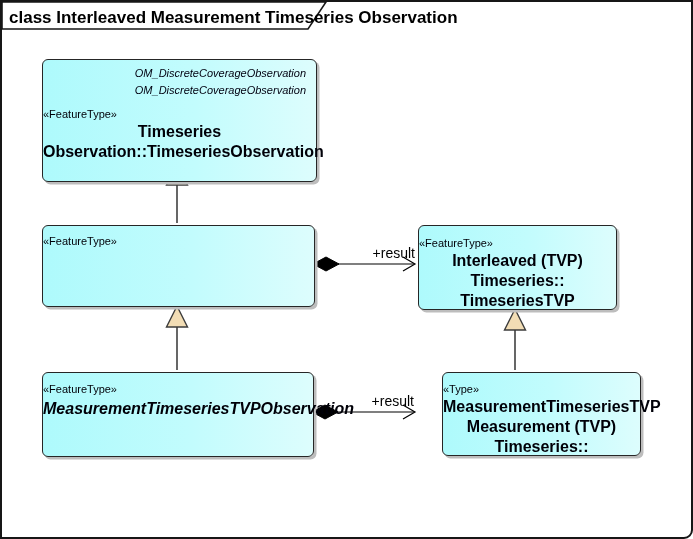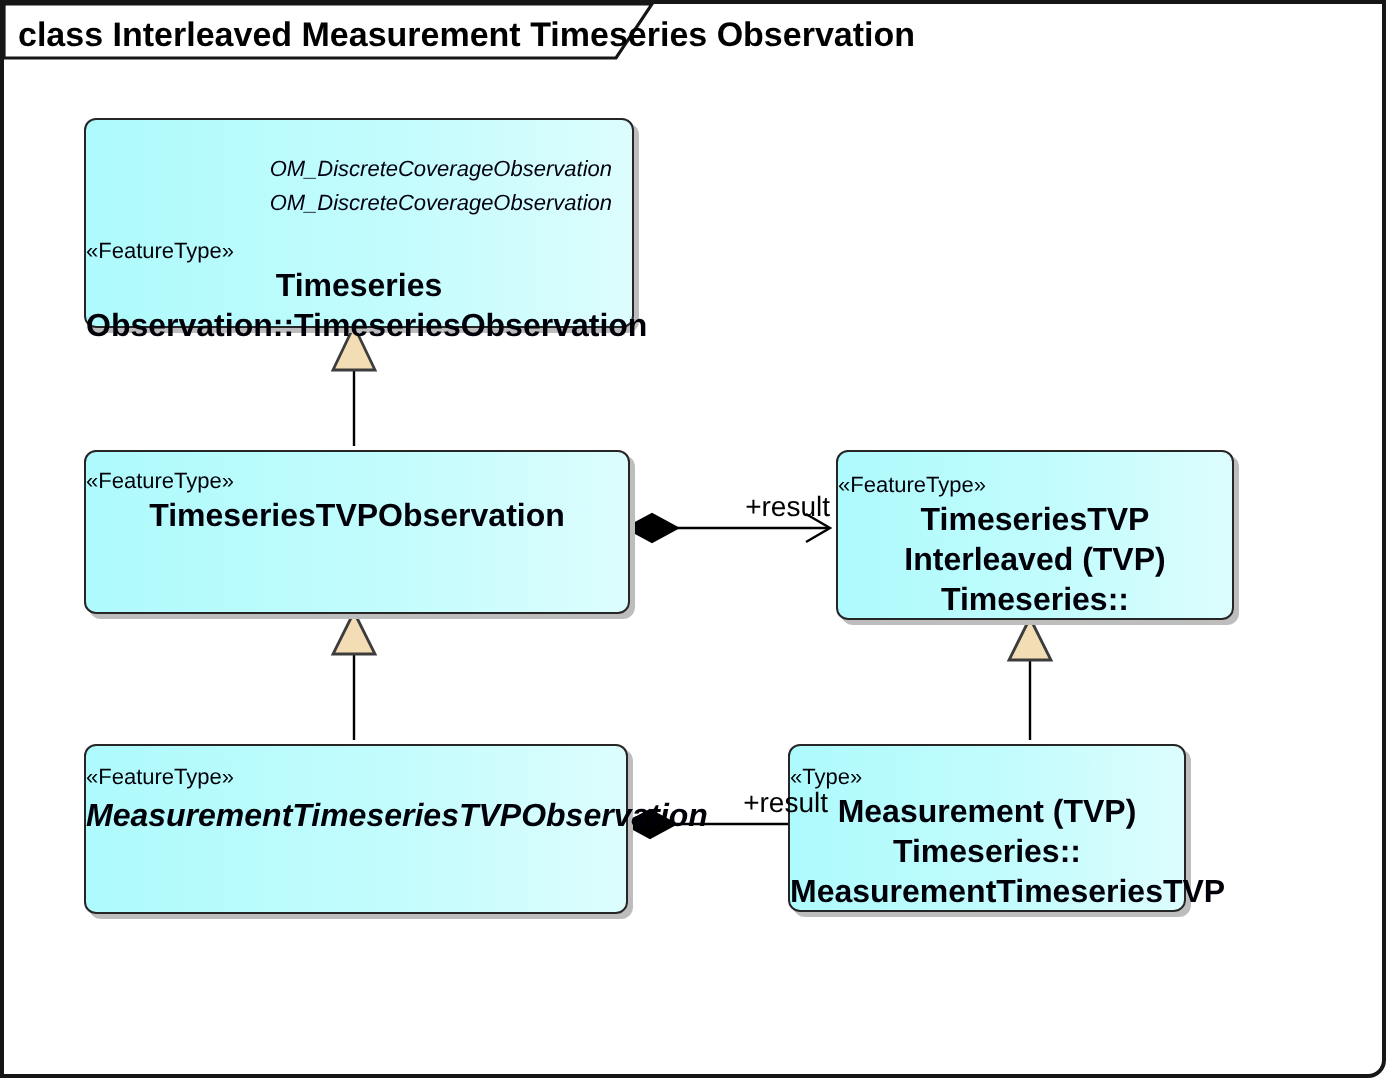--- a/index.html
+++ b/index.html
@@ -30,27 +30,27 @@
   .annotation{
     font-size:11px;font-style:italic;text-align:right;
     padding-right:10px;line-height:17px;color:#000010;
   }
   .stereotype{font-size:11px;line-height:15px;}
   .class-name{font-size:16px;font-weight:bold;text-align:center;line-height:20px;}
   .conn-label{
     position:absolute;font-size:14px;color:#000;white-space:nowrap;
     text-align:center;
   }
-  #box1{left:40px;top:57px;width:275px;height:105px;padding-top:17px;}
+  #box1{left:40px;top:57px;width:275px;height:123px;padding-top:5px;}
   #box1 .stereotype{margin-top:8px;}
   #box2{left:40px;top:223px;width:273px;height:82px;padding-top:8px;}
   #box3{left:416px;top:223px;width:199px;height:85px;padding-top:10px;}
   #box4{left:40px;top:370px;width:272px;height:85px;padding-top:9px;}
   #box4 .class-name{margin-top:2px;font-style:italic;}
-  #box5{left:392px;top:370px;width:199px;height:84px;padding-top:9px;}
+  #box5{left:440px;top:370px;width:199px;height:84px;padding-top:9px;}
   #result-label-1{right:276px;top:243px;}
   #result-label-2{right:277px;top:391px;}
 </style>
 </head>
 <body>
 
 <div class="canvas">
 
   <svg class="overlay" viewBox="0 0 689 535">
 
@@ -88,36 +88,35 @@
 
   <div class="uml-class" id="box1">
     <div class="annotation">OM_DiscreteCoverageObservation</div>
     <div class="annotation">OM_DiscreteCoverageObservation</div>
     <div class="stereotype">«FeatureType»</div>
     <div class="class-name">Timeseries Observation::TimeseriesObservation</div>
   </div>
 
   <div class="uml-class" id="box2">
     <div class="stereotype">«FeatureType»</div>
-    <div class="class-name">TimeseriesTVPObservation</div>
   </div>
 
   <div class="uml-class" id="box3">
     <div class="stereotype">«FeatureType»</div>
+    <div class="class-name">Interleaved (TVP) Timeseries::</div>
     <div class="class-name">TimeseriesTVP</div>
-    <div class="class-name">Interleaved (TVP) Timeseries::</div>
   </div>
 
   <div class="uml-class" id="box4">
     <div class="stereotype">«FeatureType»</div>
     <div class="class-name">MeasurementTimeseriesTVPObservation</div>
   </div>
 
   <div class="uml-class" id="box5">
     <div class="stereotype">«Type»</div>
+    <div class="class-name">MeasurementTimeseriesTVP</div>
     <div class="class-name">Measurement (TVP) Timeseries::</div>
-    <div class="class-name">MeasurementTimeseriesTVP</div>
   </div>
 
   <div class="conn-label" id="result-label-1">+result</div>
   <div class="conn-label" id="result-label-2">+result</div>
 
 </div>
 
 </body></html>

